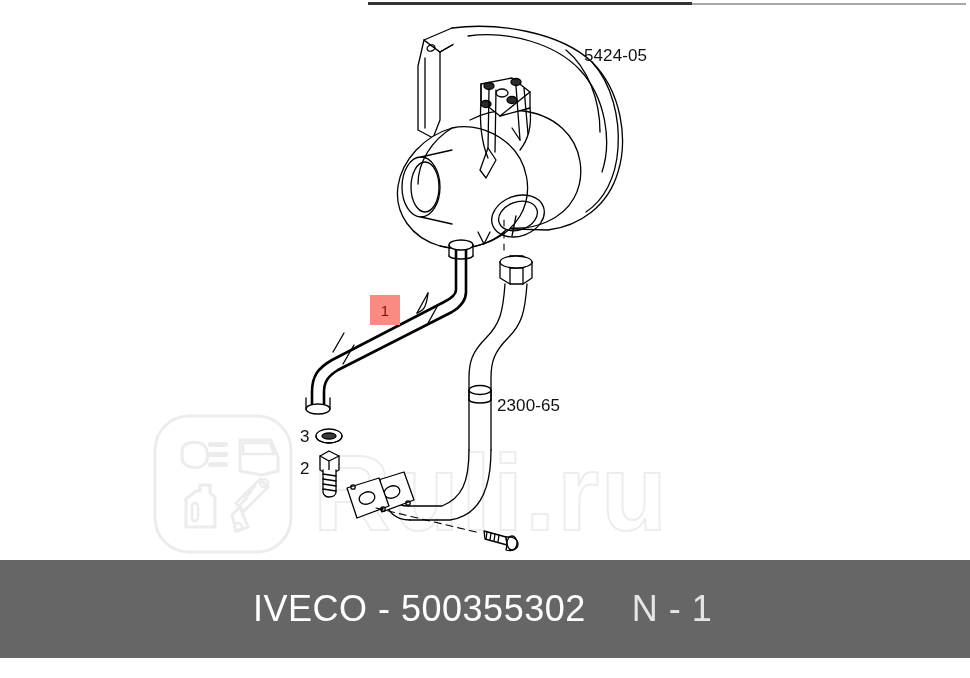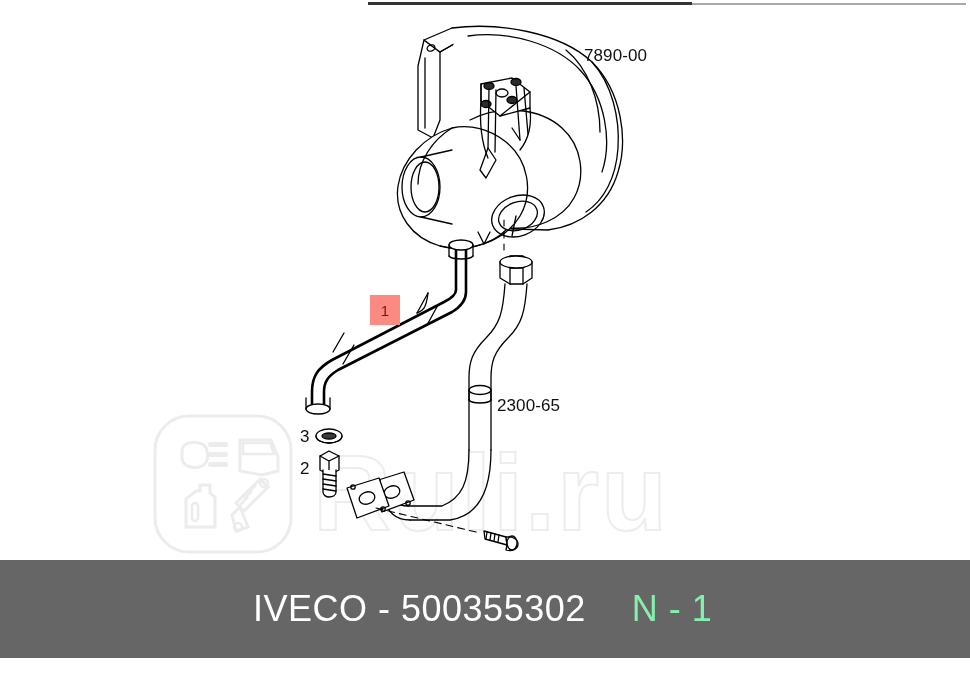--- a/index.html
+++ b/index.html
@@ -128,21 +128,21 @@
   .footer-brandpart {
     font-family: "Liberation Sans", sans-serif;
     font-size: 36px;
     color: #ffffff;
     white-space: nowrap;
     letter-spacing: 0.5px;
   }
   .footer-sheet {
     font-family: "Liberation Sans", sans-serif;
     font-size: 36px;
-    color: #86efac;
+    color: #e5e5e5;
     white-space: nowrap;
     margin-left: 46px;
     letter-spacing: 0.5px;
   }
 </style>
 </head>
 <body>
 
 <div id="page">
 
@@ -326,21 +326,21 @@
           <path d="M320 456 L329 451 L339 456 L339 470 L329 475 L320 470 Z" fill="#ffffff"></path>
           <path d="M320 456 L329 461 L339 456 M329 461 L329 475"></path>
 
           <path d="M323 470 L323 492 C323 495, 326 497, 329 497 C333 497, 336 495, 336 492 L336 470" fill="#ffffff"></path>
           <path d="M323 474 L336 476 M323 479 L336 481 M323 484 L336 486 M323 489 L336 491"></path>
         </g>
 
       </g>
     </svg>
 
-    <div class="part-label" id="label-5424">7890-00</div>
+    <div class="part-label" id="label-5424">5424-05</div>
     <div class="part-label" id="label-5430">2300-65</div>
 
     <div class="marker-red">1</div>
 
     <div class="item-num" id="item-3">3</div>
     <div class="item-num" id="item-2">2</div>
 
   </div>
 
   <div class="footer">

